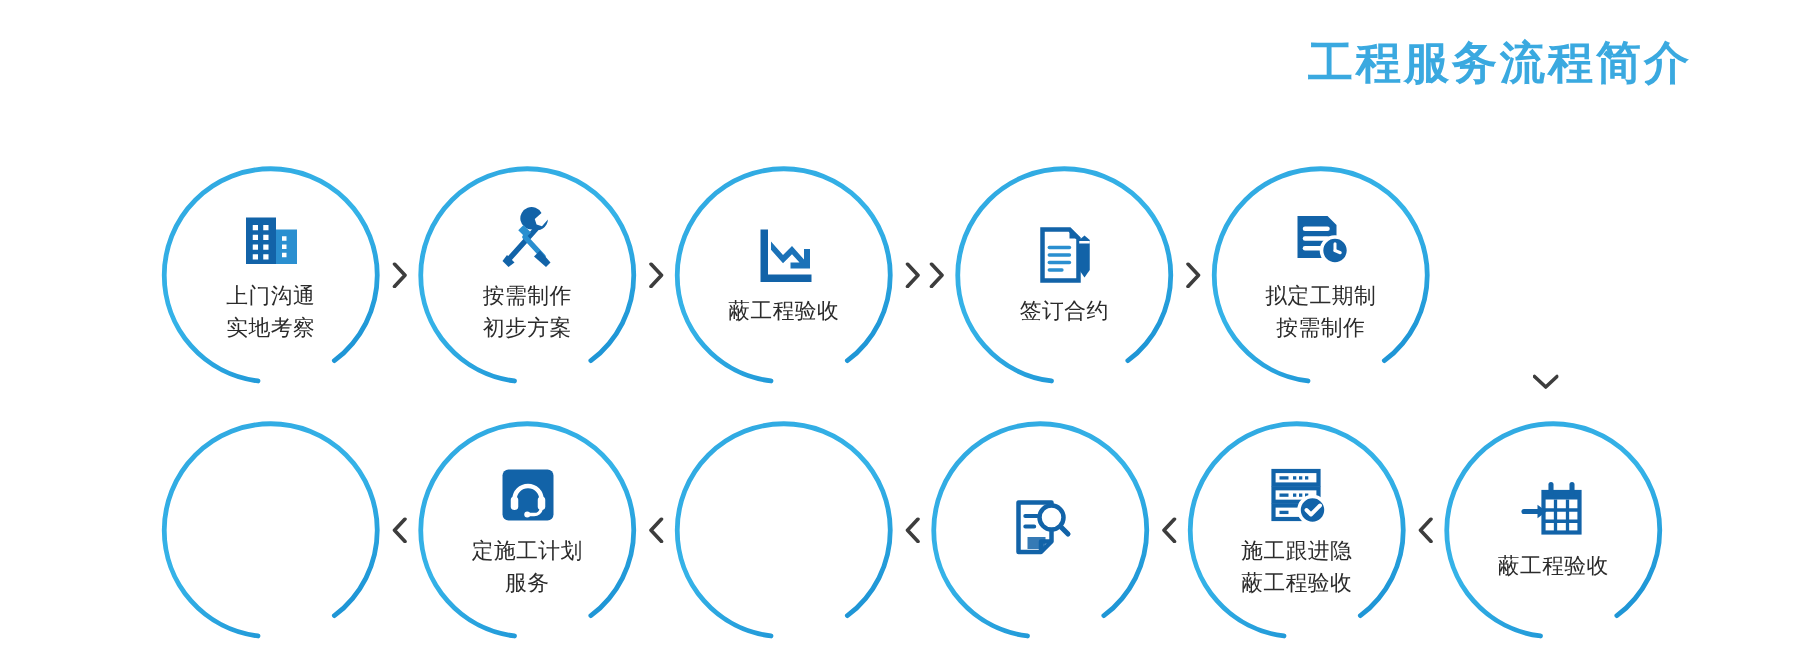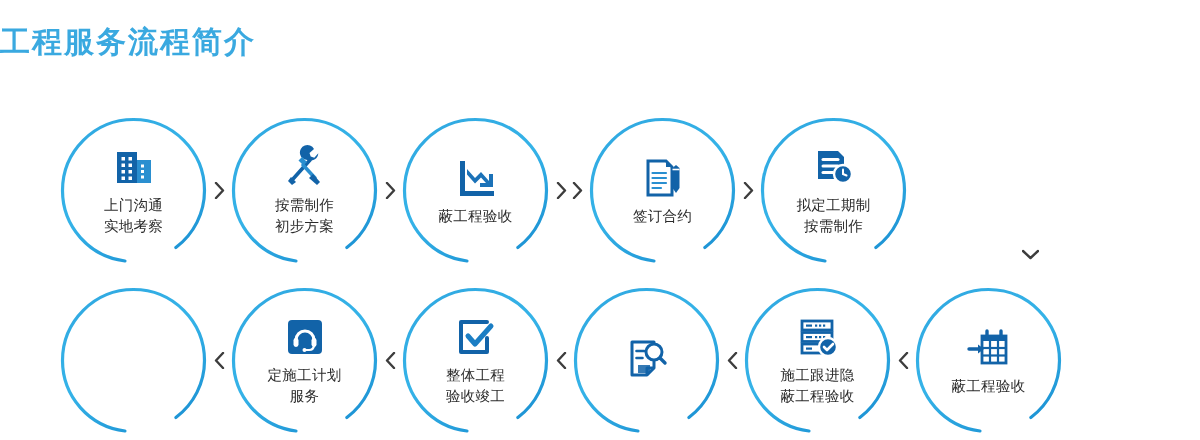--- a/index.html
+++ b/index.html
@@ -21,39 +21,39 @@
     height: 440px;
     background: #ffffff;
   }
 
   
   .title {
     position: absolute;
     top: 22px;
     left: 0;
     width: 1128px;
-    text-align: left;
+    text-align: right;
     font-size: 30px;
     font-weight: bold;
     color: #3aa9e0;
     letter-spacing: 2px;
     white-space: nowrap;
   }
 
   
   .row {
     position: absolute;
     left: 0;
     width: 1200px;
     height: 170px;
     display: flex;
     flex-direction: row;
-    align-items: flex-end;
+    align-items: center;
     justify-content: flex-start;
-    padding-left: 56px;
+    padding-left: 103px;
     box-sizing: border-box;
   }
   .row-top { top: 98px; }
   .row-bottom { top: 268px; }
 
   
   .node {
     position: relative;
     width: 155px;
     height: 155px;
@@ -330,30 +330,20 @@
     <div class="conn">
       <svg width="11" height="17" viewBox="0 0 11 17">
           <path d="M9 1 L2 8.5 L9 16" fill="none" stroke="currentColor" stroke-width="2.4" stroke-linecap="round" stroke-linejoin="round"></path>
         </svg>
     </div>
 
     <div class="node">
       <svg class="ring" viewBox="0 0 155 155">
         <circle cx="77.5" cy="77.5" r="71" fill="none" stroke="url(#g1)" stroke-width="3.2" stroke-linecap="round" stroke-dasharray="392 54" stroke-dashoffset="-120"></circle>
       </svg>
-      <div class="node-inner">
-        <div class="node-icon">
-          <svg width="46" height="46" viewBox="0 0 46 46">
-            <path d="M34 8 h-26 v30 h26 v-14" fill="none" stroke="#1263a8" stroke-width="4" stroke-linecap="round" stroke-linejoin="round"></path>
-            <path d="M15 22 l7 8 l16 -18" fill="none" stroke="#1b7ec4" stroke-width="5" stroke-linecap="round" stroke-linejoin="round"></path>
-          </svg>
-        </div>
-        <div class="node-label">整体工程
-验收竣工</div>
-      </div>
     </div>
 
     <div class="conn">
       <svg width="11" height="17" viewBox="0 0 11 17">
           <path d="M9 1 L2 8.5 L9 16" fill="none" stroke="currentColor" stroke-width="2.4" stroke-linecap="round" stroke-linejoin="round"></path>
         </svg>
     </div>
 
     <div class="node">
       <svg class="ring" viewBox="0 0 155 155">

